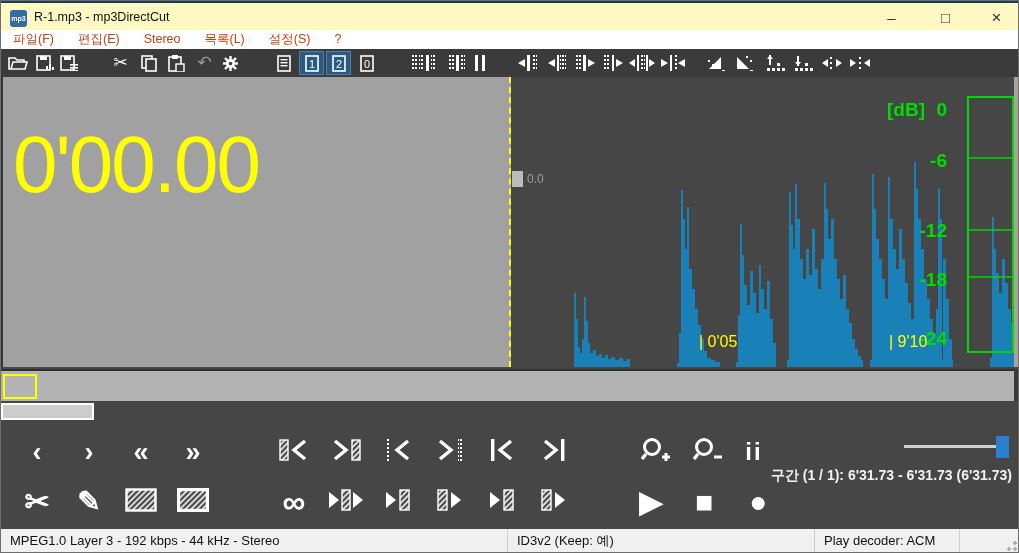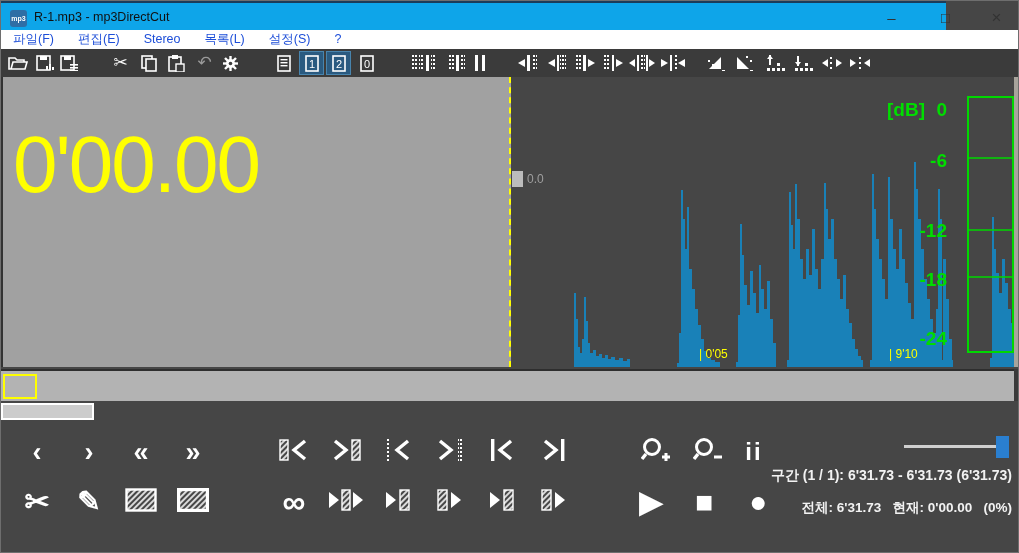--- a/index.html
+++ b/index.html
@@ -1,50 +1,50 @@
 <!DOCTYPE html>
 <html><head>
 <meta charset="utf-8">
 <style>
   * { margin:0; padding:0; box-sizing:border-box; }
   html,body { background:#222; }
   body { font-family:"Liberation Sans", sans-serif; }
   #win { position:relative; width:1019px; height:553px; background:#464646; overflow:hidden; border:1px solid #6e6e6e; }
 
   
-  .titlebar { position:absolute; left:0; top:0; width:945px; height:29px; background:#0ea5e9; border-top:2px solid #1b3c59; }
+  .titlebar { position:absolute; left:0; top:0; width:1019px; height:29px; background:#fef9c3; border-top:2px solid #1b3c59; }
   .app-icon { position:absolute; left:9px; top:7px; width:17px; height:17px; background:#2f6ea5; border-radius:3px; color:#fff; font-size:7px; font-weight:bold; text-align:center; line-height:17px; }
   .title-text { position:absolute; left:33px; top:7px; font-size:12.5px; color:#111; }
   .winbtn { position:absolute; top:2px; width:47px; height:27px; text-align:center; line-height:26px; font-size:15px; color:#333; }
   .winbtn.min { left:867px; } .winbtn.max { left:921px; } .winbtn.close { left:972px; font-size:17px; }
 
   
   .menubar { position:absolute; left:0; top:29px; width:1019px; height:19px; background:#ffffff; display:flex; align-items:center; }
-  .menu-item { font-size:12.5px; color:#1d4ed8; padding:0 12px; height:19px; line-height:18px; }
+  .menu-item { font-size:12.5px; color:#c2410c; padding:0 12px; height:19px; line-height:18px; }
 
   
   .toolbar { position:absolute; left:0; top:48px; width:1019px; height:28px; background:#3b3b3b; }
   .tbtn { position:absolute; top:2px; width:25px; height:24px; display:flex; align-items:center; justify-content:center; }
   .tbtn svg { display:block; }
   .tbtn.pressed { background:#2a5a80; border:1px solid #4884ad; }
   .tglyph { color:#fff; font-size:17px; line-height:22px; }
   .tglyph.gray { color:#9a9a9a; }
 
   
   .main { position:absolute; left:0; top:76px; width:1019px; height:290px; background:#a1a1a1; }
   .main-leftedge { position:absolute; left:0; top:0; width:2px; height:290px; background:#333; }
   .big-time { position:absolute; left:12px; top:42px; font-size:80px; color:#ffff00; letter-spacing:-2px; }
   .wave-area { position:absolute; left:510px; top:0; width:503px; height:290px; background:#464646;padding-left:30px; }
   .cursor-line { position:absolute; left:508px; top:0; width:0; height:290px; border-left:2px dashed #ffff00; }
   .right-strip { position:absolute; left:1013px; top:0; width:6px; height:290px; background:#a8a49c; }
   .gain-handle { position:absolute; left:1px; top:94px; width:11px; height:16px; background:#bcbcbc; }
   .gain-label { position:absolute; left:16px; top:95px; font-size:12px; color:#9f9f9f; }
   .db-unit { position:absolute; left:376px; top:22px; font-size:19px; font-weight:bold; color:#00dd00; }
   .db-tick { position:absolute; width:46px; text-align:right; font-size:19px; font-weight:bold; color:#00dd00; }
-  .tmark { position:absolute; bottom:6px; font-size:12px; color:#ffff00; }
+  .tmark { position:absolute; bottom:16px; font-size:16px; color:#ffff00; }
 
   
   .ovbar { position:absolute; left:0; top:368px; width:1013px; height:32px; background:#b3b3b3; border-top:2px solid #2e2e2e; }
   .ovbar-right { position:absolute; left:1013px; top:368px; width:6px; height:32px; background:#3a3a3a; }
   .sel-rect { position:absolute; left:2px; top:3px; width:34px; height:25px; border:2px solid #ffff00; }
   .hscroll { position:absolute; left:0; top:402px; width:1019px; height:18px; background:#464646; }
   .hthumb { position:absolute; left:0; top:0; width:93px; height:17px; background:#cccccc; border:2px solid #ffffff; }
 
   
   .controls { position:absolute; left:0; top:420px; width:1019px; height:108px; background:#464646; }
@@ -585,21 +585,20 @@
             <line x1="21" y1="20" x2="29" y2="20" stroke="#fff" stroke-width="3"></line>
           </svg></span>
     </div>
     <div class="cbtn row1" style="left:731px">
         <span class="g" style="font-size:24px;letter-spacing:2px">ii</span>
       </div>
 
     <div class="vol-groove"></div>
     <div class="vol-handle"></div>
     <div class="info1">구간 (1 / 1): 6'31.73 - 6'31.73 (6'31.73)</div>
-    <div class="info2">전체: 6'31.73   현재: 0'00.00   (0%)</div>
 
     <div class="cbtn row2" style="left:14px">
         <span class="g" style="font-size:30px">✂</span>
       </div>
     <div class="cbtn row2" style="left:66px">
         <span class="g" style="font-size:28px">✎</span>
       </div>
     <div class="cbtn row2" style="left:118px">
       <span class="icon"><svg width="32" height="24">
             <rect x="1.5" y="1.5" width="29" height="21" fill="url(#hatch)" stroke="#fff" stroke-width="2.4"></rect>
@@ -650,14 +649,21 @@
         <span class="g" style="font-size:30px">▶</span>
       </div>
     <div class="cbtn row2" style="left:681px">
         <span class="g" style="font-size:30px">■</span>
       </div>
     <div class="cbtn row2" style="left:735px">
         <span class="g" style="font-size:30px">●</span>
       </div>
   </div>
 
+  <div class="statusbar">
+    <div class="sb-sec" style="left:0;width:507px">MPEG1.0 Layer 3 - 192 kbps - 44 kHz - Stereo</div>
+    <div class="sb-sec" style="left:507px;width:307px">ID3v2 (Keep: 예)</div>
+    <div class="sb-sec" style="left:814px;width:145px">Play decoder: ACM</div>
+    <div class="sb-sec" style="left:959px;width:60px;border-right:none"></div>
+    <div class="sb-grip"></div>
+  </div>
 
 </div>
 
 </body></html>

